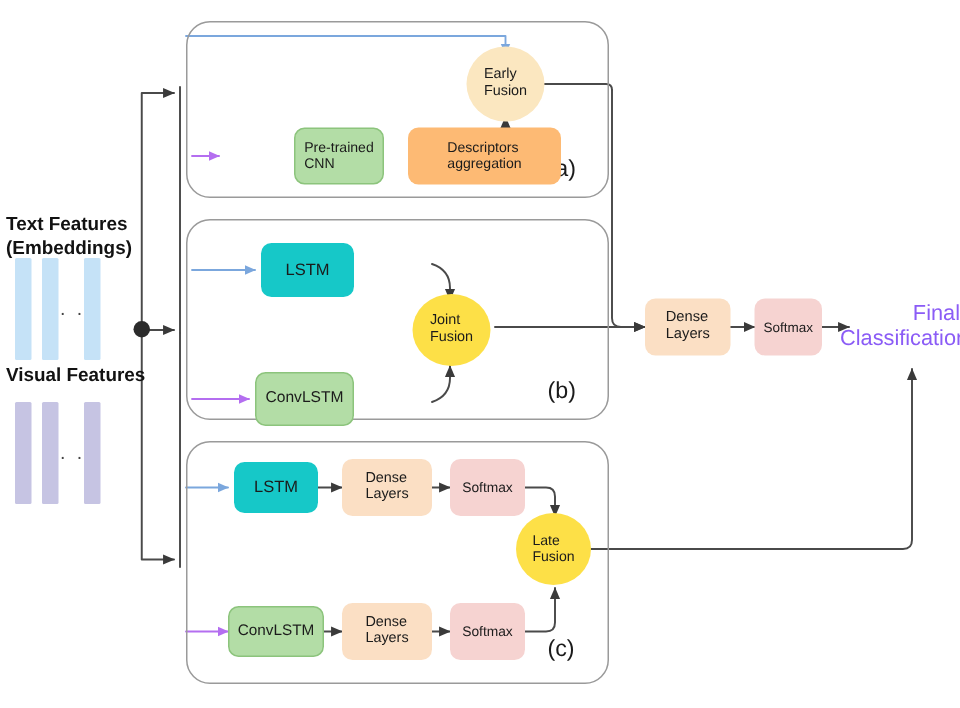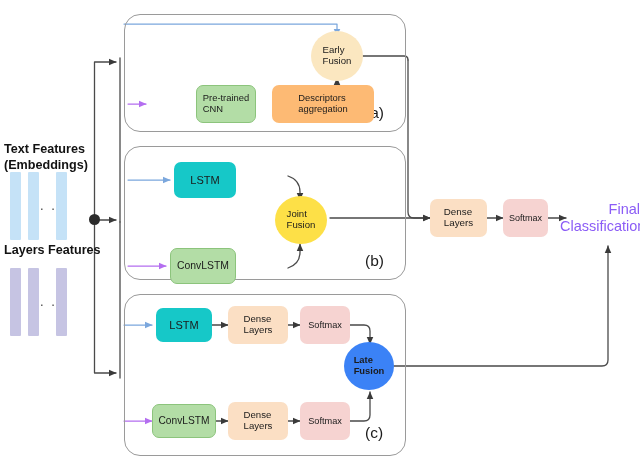--- a/index.html
+++ b/index.html
@@ -150,21 +150,21 @@
   </svg>
 
   <div class="side-label" style="left:4px; top:142px;">Text Features
 (Embeddings)</div>
 
   <div class="bar" style="left:10px;  top:172px; width:11px; height:68px; background:#c5e2f7;"></div>
   <div class="bar" style="left:28px;  top:172px; width:11px; height:68px; background:#c5e2f7;"></div>
   <div class="bar" style="left:56px;  top:172px; width:11px; height:68px; background:#c5e2f7;"></div>
   <div class="dots" style="left:40px; top:198px;">. .</div>
 
-  <div class="side-label" style="left:4px; top:243px;">Layers Features</div>
+  <div class="side-label" style="left:4px; top:243px;">Visual Features</div>
 
   <div class="bar" style="left:10px;  top:268px; width:11px; height:68px; background:#c6c4e3;"></div>
   <div class="bar" style="left:28px;  top:268px; width:11px; height:68px; background:#c6c4e3;"></div>
   <div class="bar" style="left:56px;  top:268px; width:11px; height:68px; background:#c6c4e3;"></div>
   <div class="dots" style="left:40px; top:294px;">. .</div>
 
   <div class="junction" style="left:89px; top:214px;"></div>
 
   <div class="grp" style="left:124px; top:14px; width:282px; height:118px;"></div>
   <div class="grp-label" style="left:365px; top:104px;">(a)</div>
@@ -194,21 +194,21 @@
   <div class="node rbox" style="left:156px; top:308px; width:56px; height:34px; background:#16c8c8; font-size:11px;">LSTM</div>
   <div class="node rbox" style="left:228px; top:306px; width:60px; height:38px; background:#fbdfc4; font-size:9.6px;">Dense
 Layers</div>
   <div class="node rbox" style="left:300px; top:306px; width:50px; height:38px; background:#f6d3d1; font-size:9.2px;">Softmax</div>
 
   <div class="node rbox" style="left:152px; top:404px; width:64px; height:34px; background:#b3dda6; border:1px solid #8cc47c; font-size:10.2px;">ConvLSTM</div>
   <div class="node rbox" style="left:228px; top:402px; width:60px; height:38px; background:#fbdfc4; font-size:9.6px;">Dense
 Layers</div>
   <div class="node rbox" style="left:300px; top:402px; width:50px; height:38px; background:#f6d3d1; font-size:9.2px;">Softmax</div>
 
-  <div class="node ellipse" style="left:344px; top:342px; width:50px; height:48px; background:#3b82f6; font-size:9.4px;font-weight:bold;">Late
+  <div class="node ellipse" style="left:344px; top:342px; width:50px; height:48px; background:#fde047; font-size:9.4px;">Late
 Fusion</div>
 
   <div class="node rbox" style="left:430px; top:199px; width:57px; height:38px; background:#fbdfc4; font-size:9.8px;">Dense
 Layers</div>
   <div class="node rbox" style="left:503px; top:199px; width:45px; height:38px; background:#f6d3d1; font-size:9px;">Softmax</div>
 
   <div class="final-label" style="left:560px; top:201px; width:80px;">Final
 Classification</div>
 
 </div>

